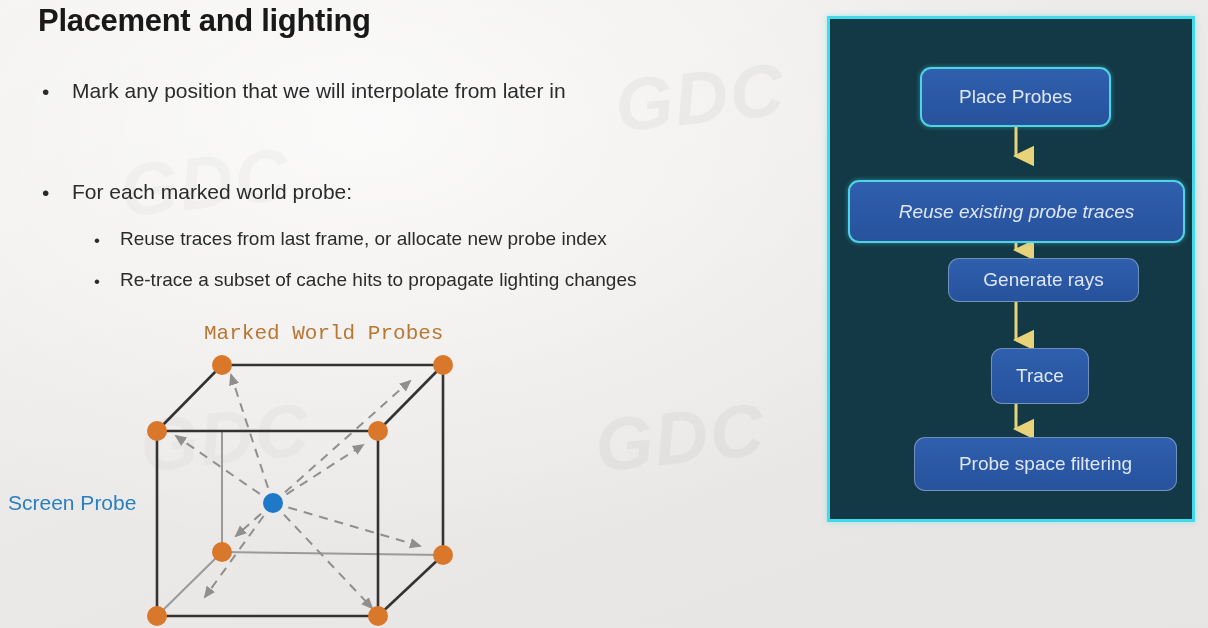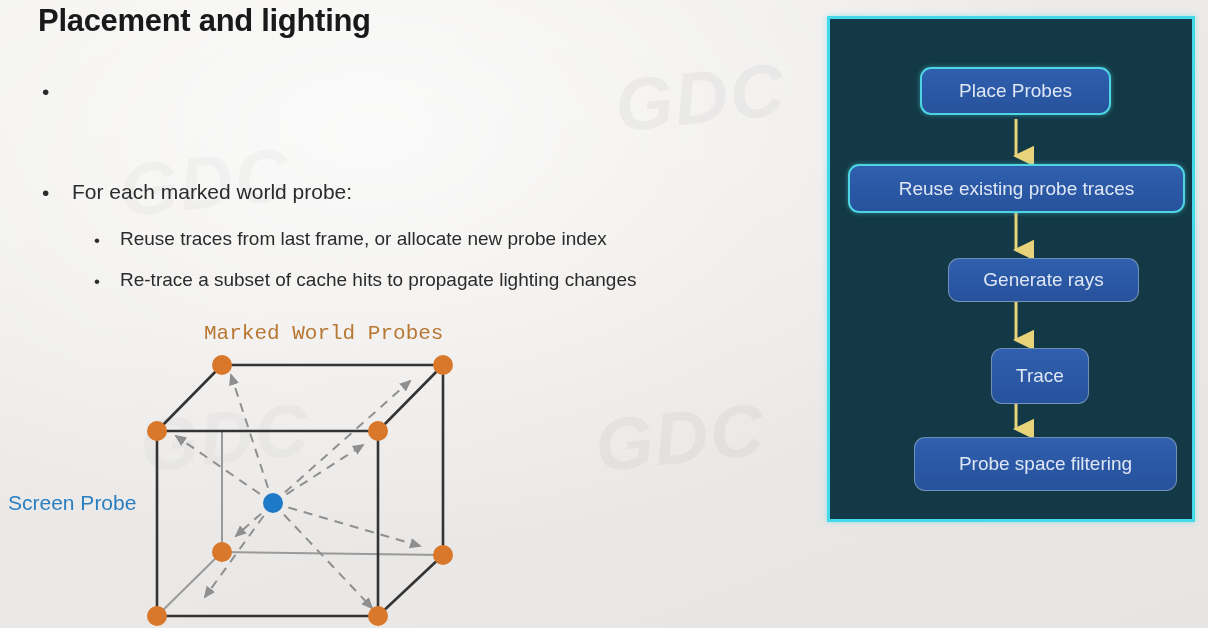--- a/index.html
+++ b/index.html
@@ -130,42 +130,43 @@
     box-sizing: border-box;
   }
   .flow-box.cyan {
     border: 2px solid #4fd4e4;
     box-shadow: 0 0 5px rgba(79,212,228,0.5);
   }
   .flow-box.plain {
     border: 1px solid rgba(180,200,210,0.5);
     margin-left: 26px;
   }
-  #box-place    { left: 90px;  top: 48px;  width: 191px; height: 48px; }
-  #box-reuse    { left: 18px;  top: 145px; width: 337px; height: 49px; }
+  #box-place    { left: 90px;  top: 48px;  width: 191px; height: 60px; }
+  #box-reuse    { left: 18px;  top: 161px; width: 337px; height: 63px; font-style: italic; }
   #box-generate { left: 92px;  top: 239px; width: 191px; height: 44px; }
   #box-trace    { left: 135px; top: 329px; width: 98px;  height: 56px; }
   #box-filter   { left: 58px;  top: 418px; width: 263px; height: 54px; }
 
   #flow-arrows { position: absolute; left: 0; top: 0; }
 </style>
 </head>
 <body>
 
 <div id="slide">
 
   <div class="watermark" id="wm1">GDC</div>
   <div class="watermark" id="wm2">GDC</div>
   <div class="watermark" id="wm3">GDC</div>
   <div class="watermark" id="wm4">GDC</div>
 
   <div id="title">Placement and lighting</div>
 
   <div class="bullet" id="b1">
     <span class="dot">•</span>
+    <span>Mark any position that we will interpolate from later in</span>
   </div>
 
   <div class="bullet" id="b2">
     <span class="dot">•</span>
     <span>For each marked world probe:</span>
   </div>
 
   <div class="bullet sub" id="b2a">
     <span class="dot">•</span>
     <span>Reuse traces from last frame, or allocate new probe index</span>

